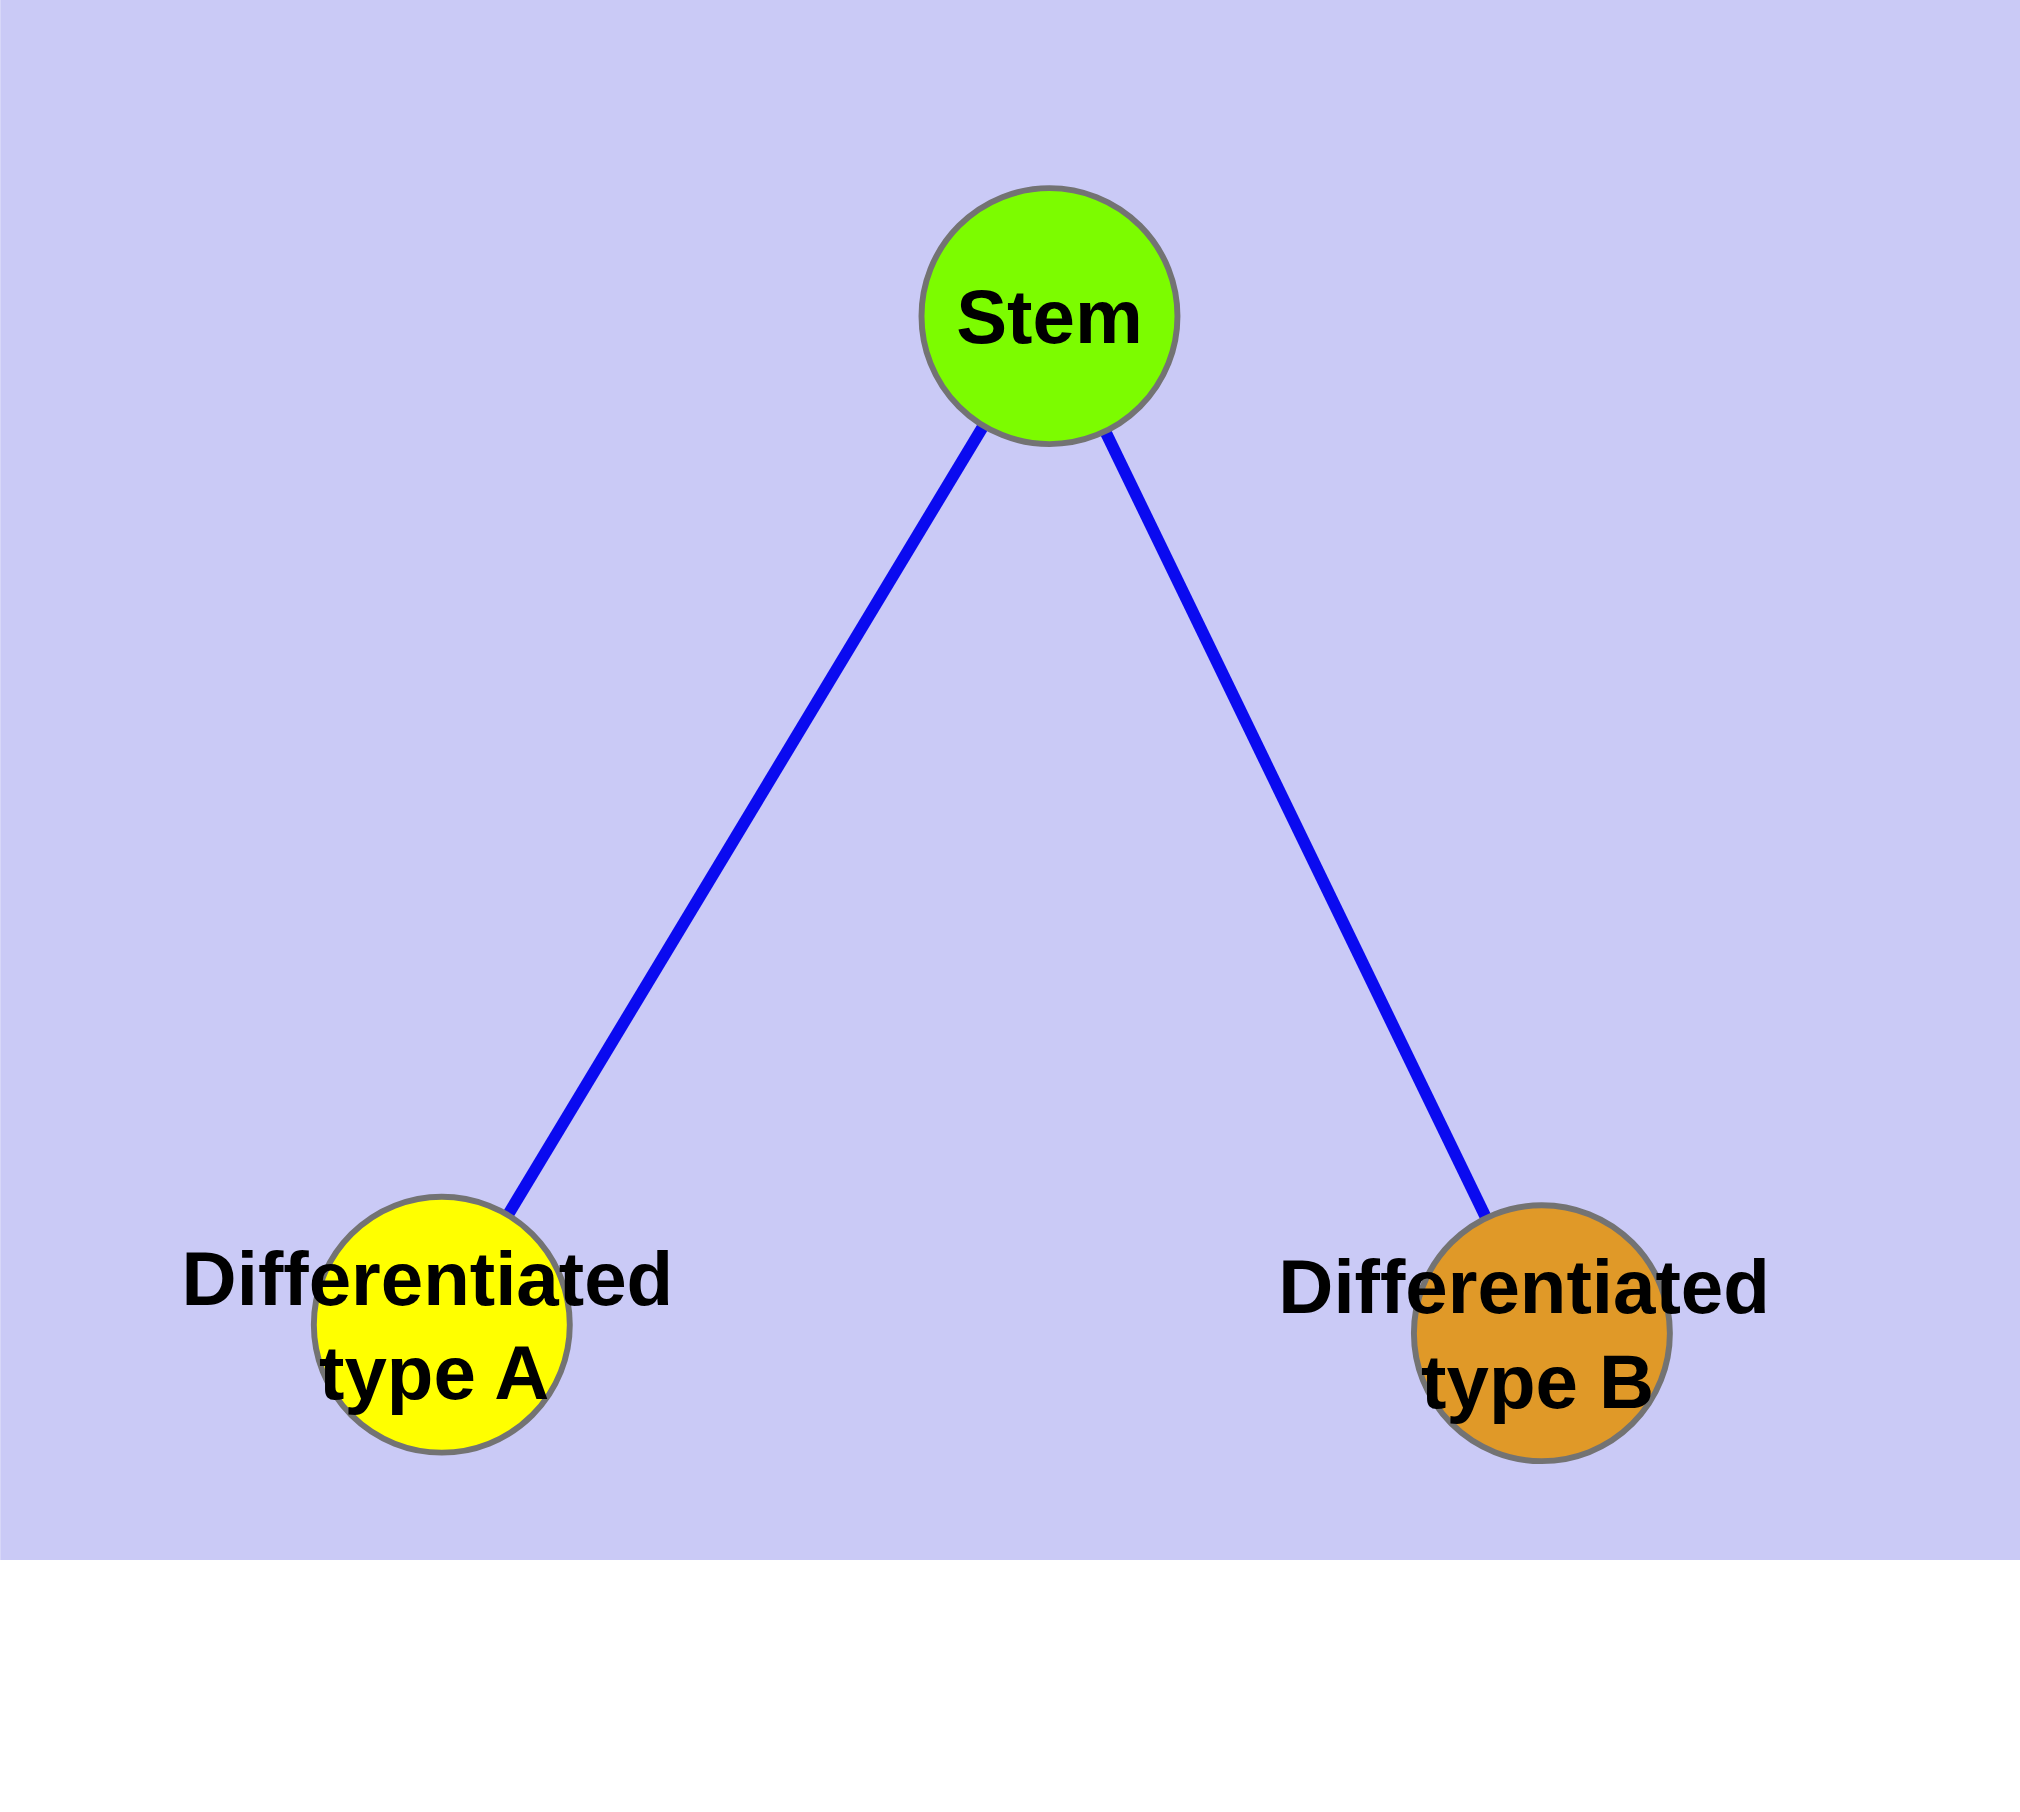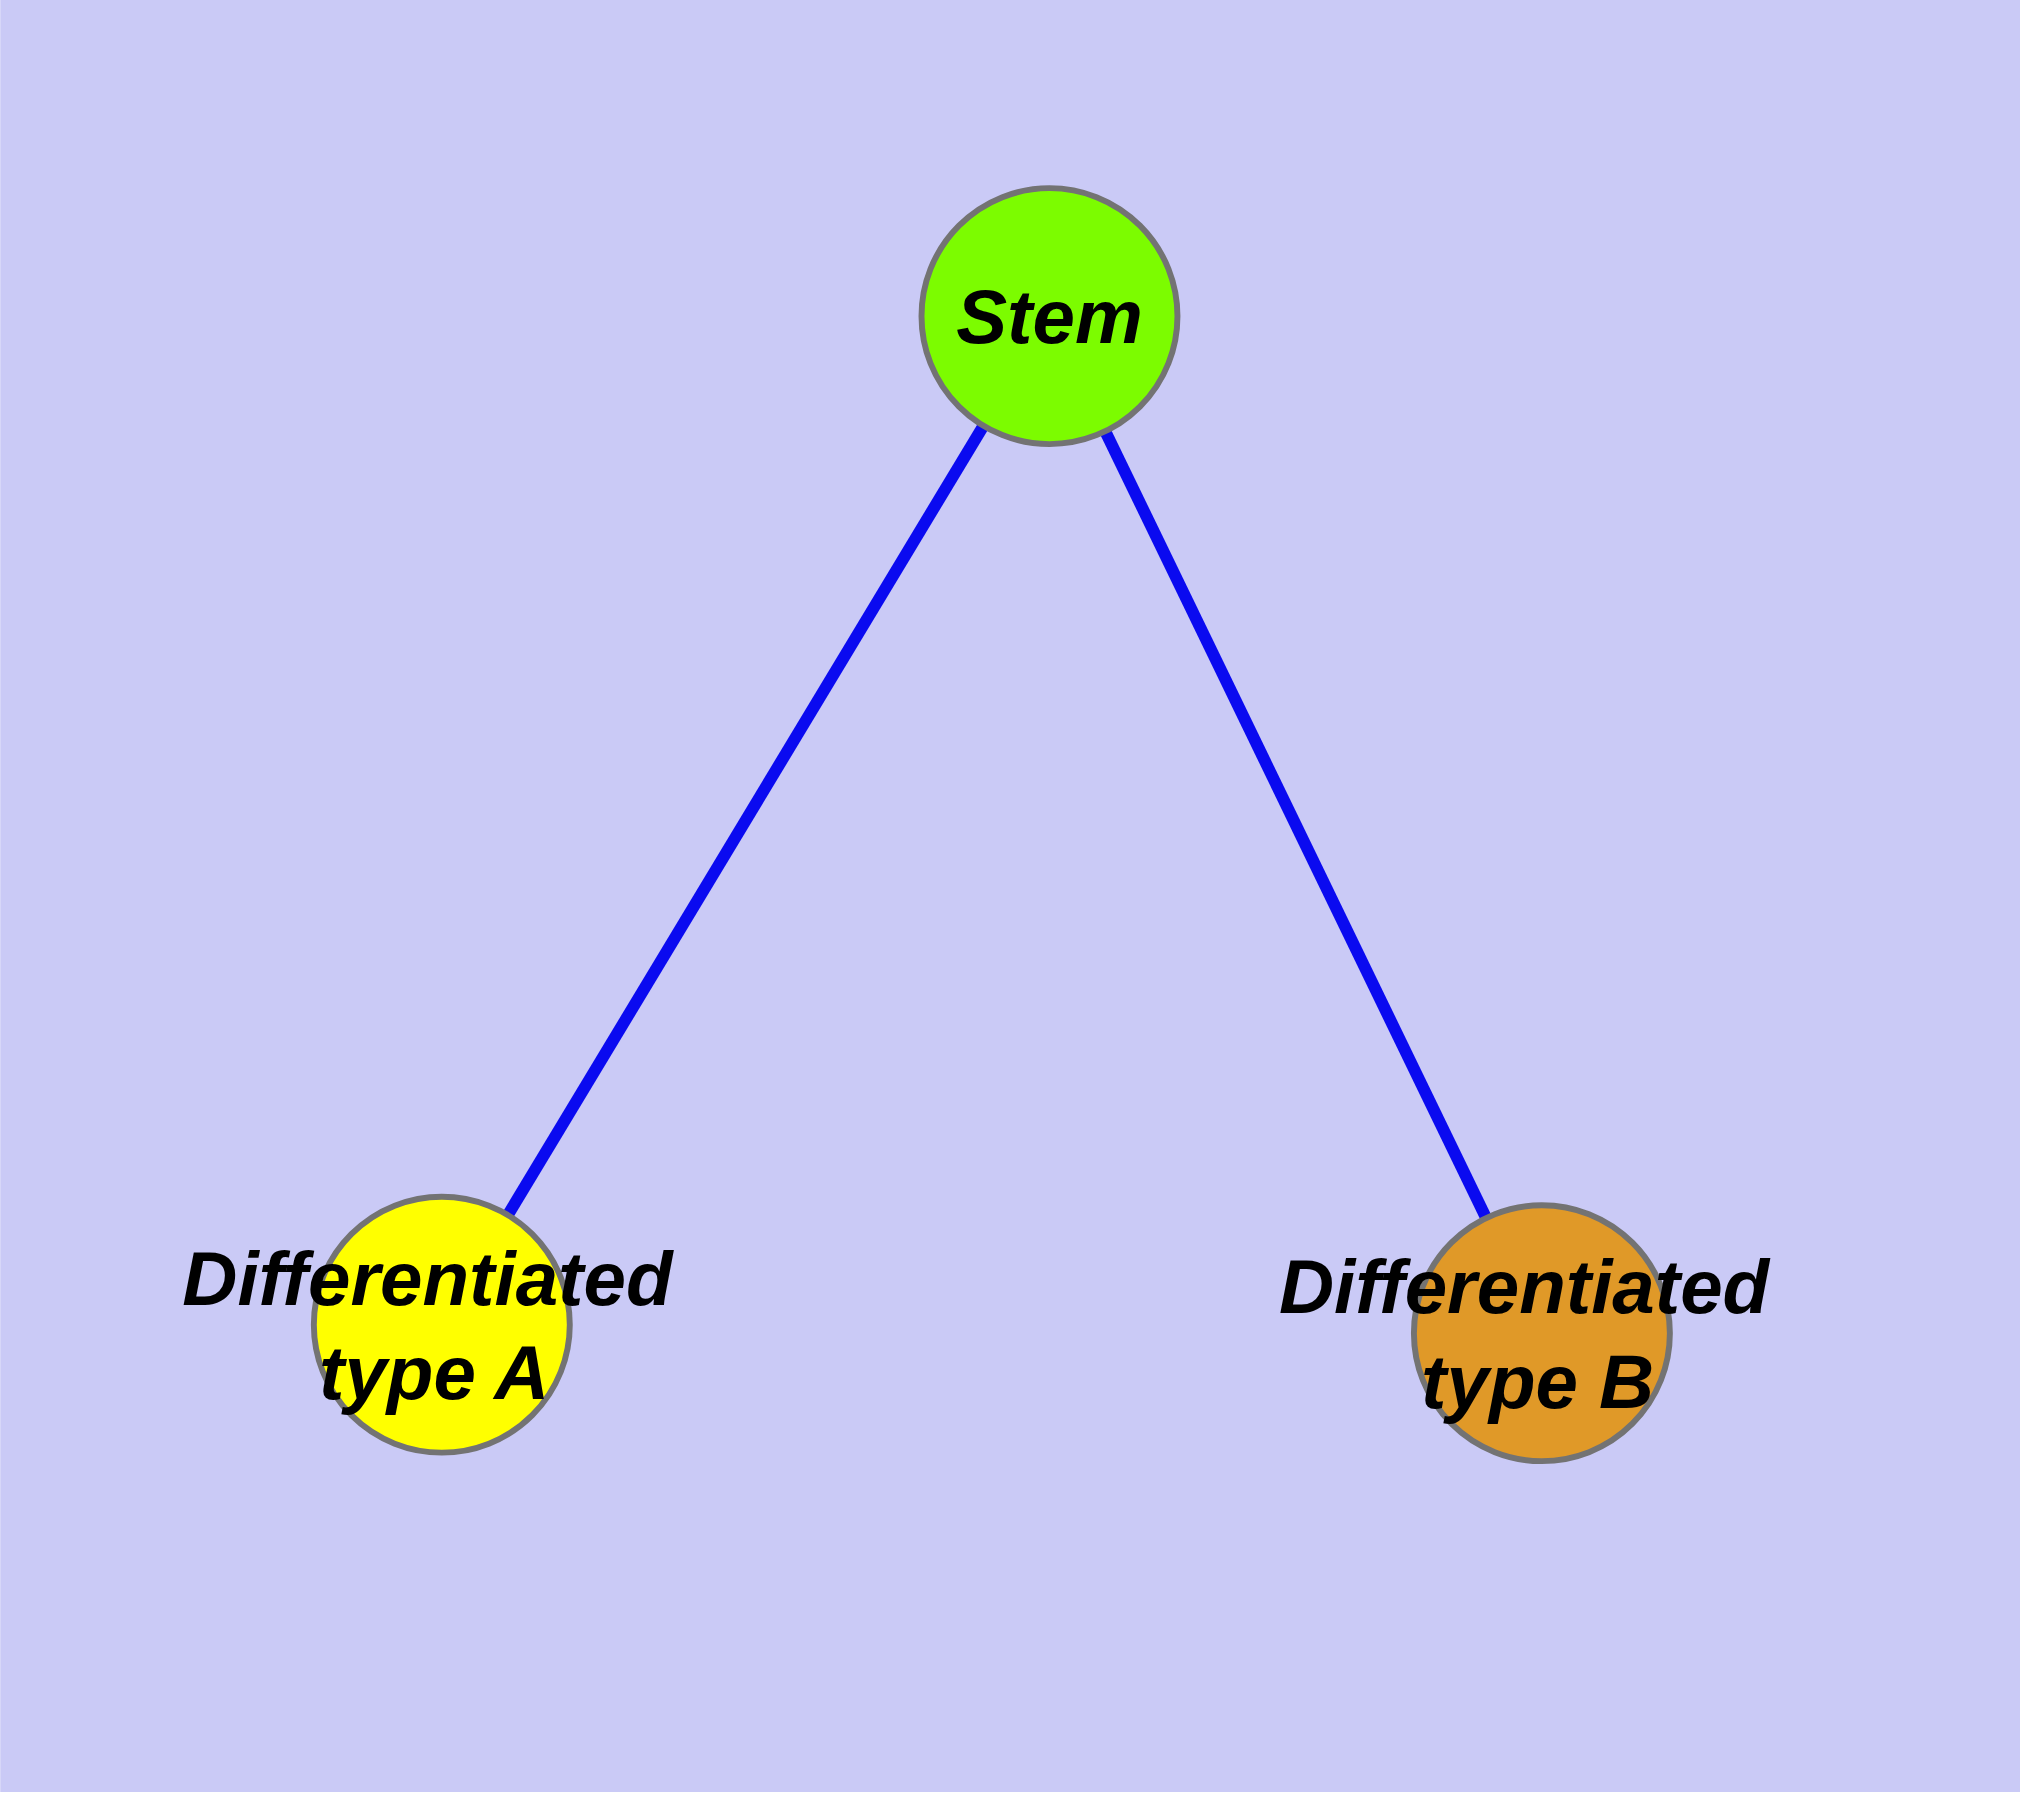--- a/index.html
+++ b/index.html
@@ -1,24 +1,23 @@
 <!DOCTYPE html>
 <html style="font-size:13.6px"><head>
 <meta charset="utf-8">
 <style>
   html, body {
     margin: 0;
     padding: 0;
   }
   .canvas-wrap {
     width: 2021px;
-    height: 1792px;
+    height: 1560px;
     overflow: hidden;
     position: relative;
-    font-style: italic;
   }
   svg.graph {
     display: block;
     width: 2021px;
     height: 1812px;
   }
   .node-label {
     font-family: "Liberation Sans", "DejaVu Sans", sans-serif;
     font-weight: 700;
     text-anchor: middle;

